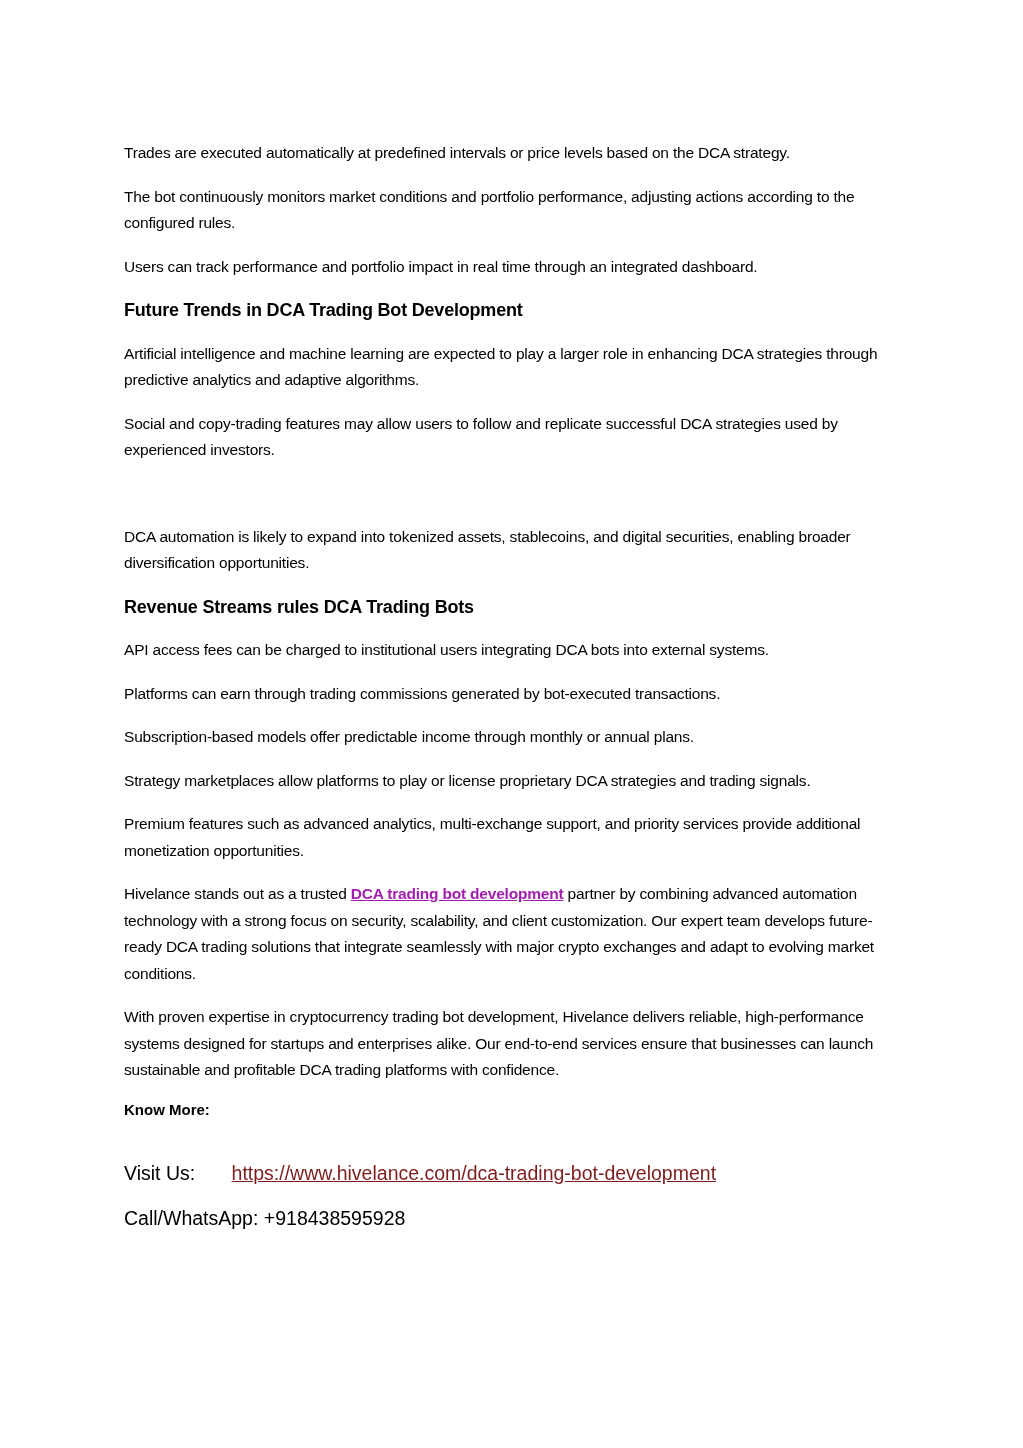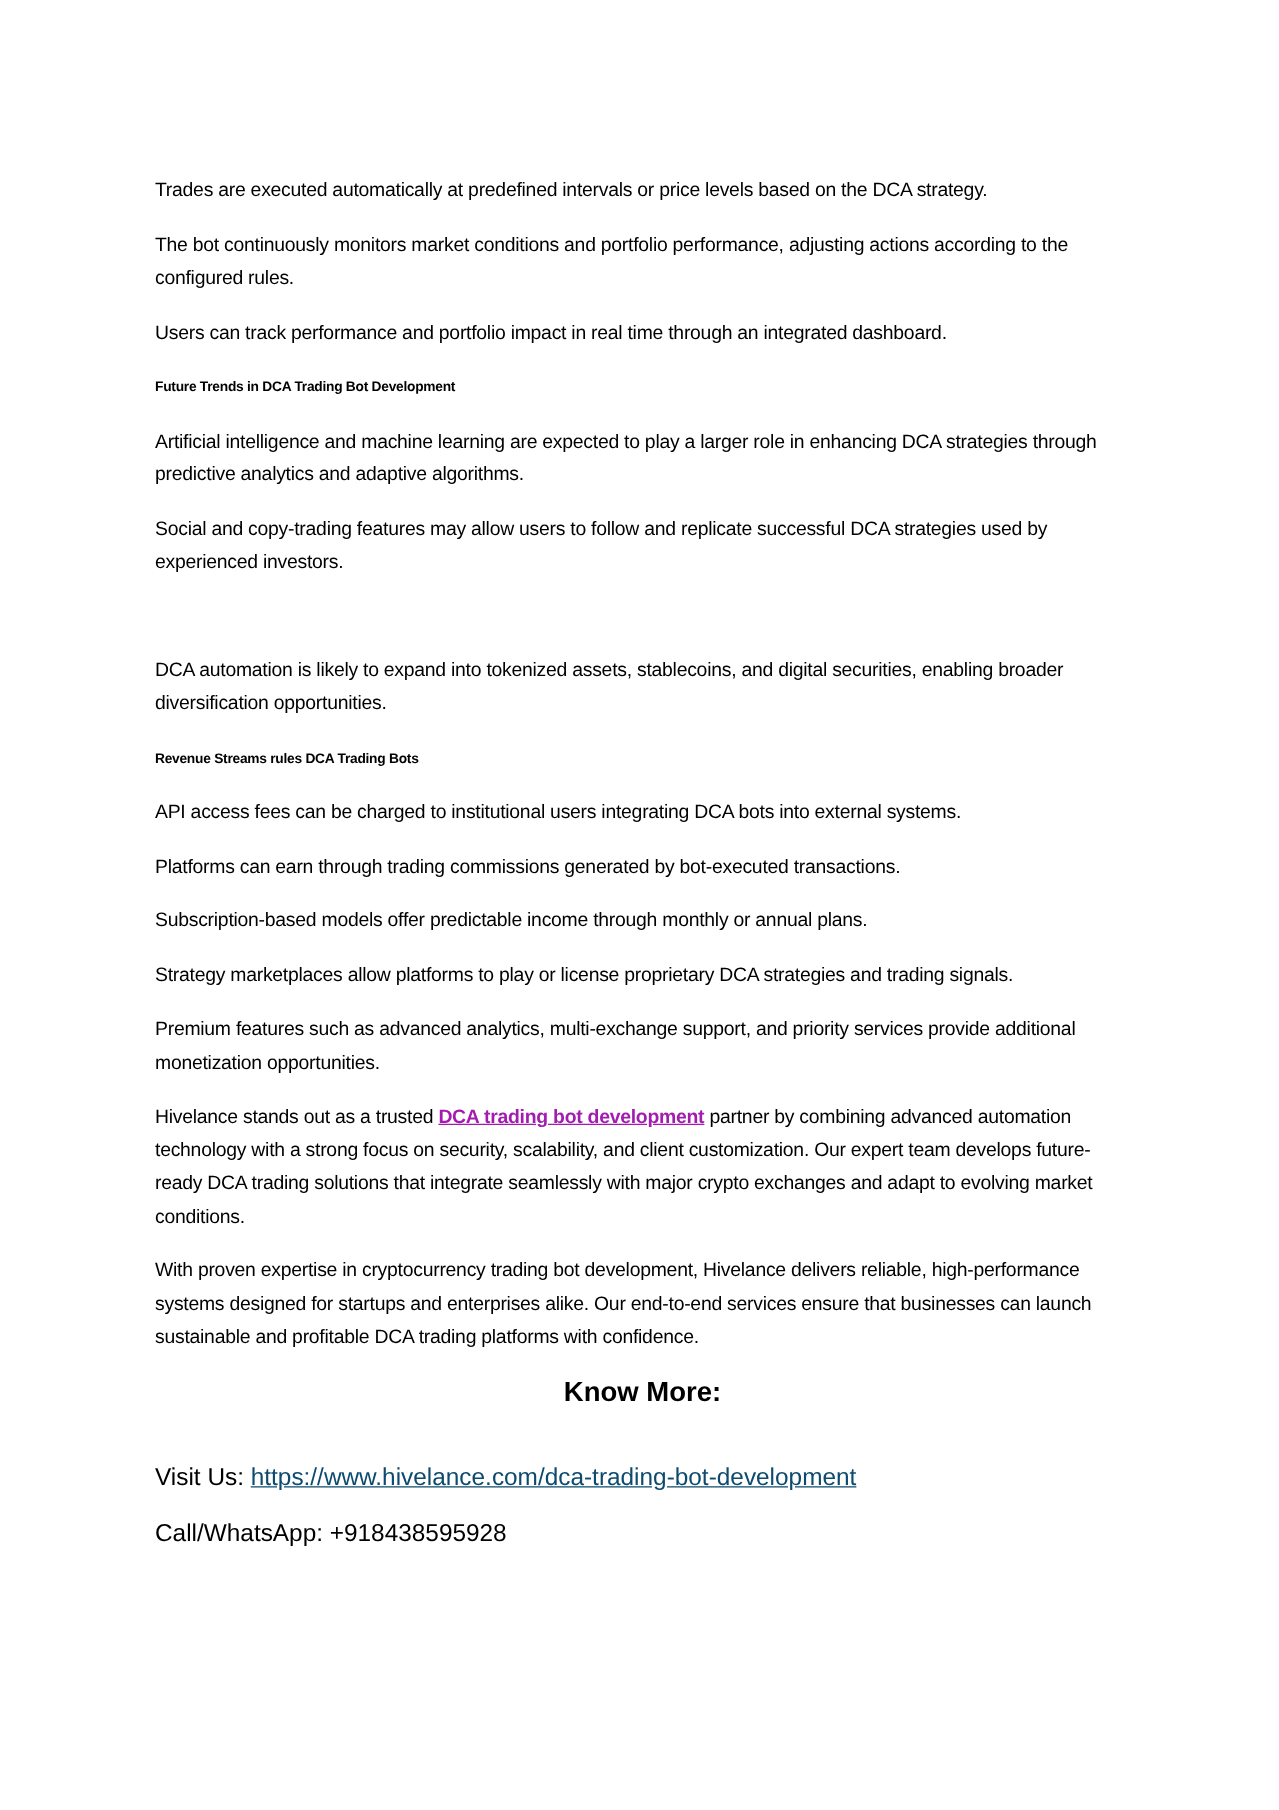--- a/index.html
+++ b/index.html
@@ -1,24 +1,24 @@
 <!DOCTYPE html>
 <html><head>
   <meta charset="utf-8">
   <style>
     html, body { margin: 0; padding: 0; background: #ffffff; }
     body { width: 1023px; height: 1448px; position: relative; overflow: hidden; }
     .page { position: absolute; left: 124px; top: 140px; width: 780px;
       font-family: "Liberation Sans", sans-serif; color: #000; }
     .p { font-size: 15.5px; line-height: 26.5px; margin: 0 0 17px 0; letter-spacing: -0.2px; }
-    .h { font-size: 11px; font-weight: bold; line-height: 26.5px; margin: 0 0 17px 0; letter-spacing: -0.2px; }
+    .h { font-size: 18px; font-weight: bold; line-height: 26.5px; margin: 0 0 17px 0; letter-spacing: -0.2px; }
     .link-bold { color: #a21caf; font-weight: bold; text-decoration: underline; }
-    .km { font-size: 22px; font-weight: bold; margin: 0; text-align: center; }
+    .km { font-size: 15px; font-weight: bold; margin: 0; }
     .big { font-size: 19.5px; margin: 0; }
-    .url { color: #0c4a6e; text-decoration: underline; }
+    .url { color: #7f1d1d; text-decoration: underline; margin-left: 31px; }
   </style>
 </head>
 <body>
 
 <div class="page">
   <p class="p">Trades are executed automatically at predefined intervals or price levels based on the DCA strategy.</p>
   <p class="p">The bot continuously monitors market conditions and portfolio performance, adjusting actions according to the configured rules.</p>
   <p class="p">Users can track performance and portfolio impact in real time through an integrated dashboard.</p>
 
   <p class="h">Future Trends in DCA Trading Bot Development</p>

